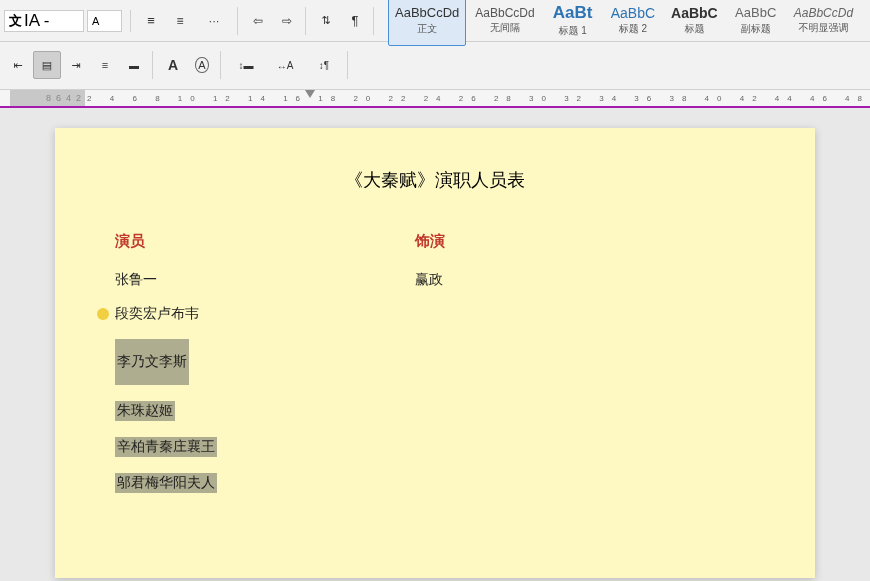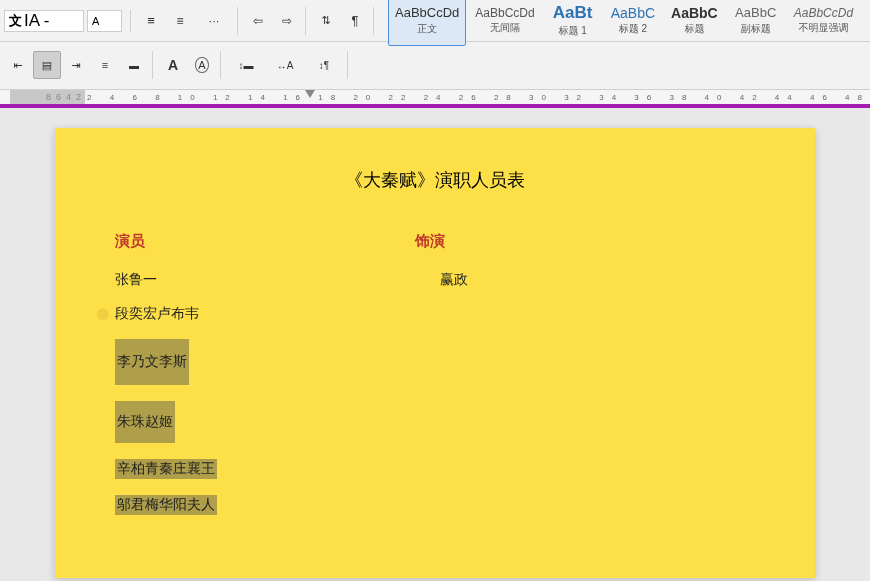--- a/index.html
+++ b/index.html
@@ -93,21 +93,21 @@
     .document-area {
       background: #e8e8e8;
       height: calc(581px - 90px - 18px);
       overflow: auto;
       display: flex;
       justify-content: center;
       padding: 20px;
     }
 
     .document-page {
-      background: #fde047;
+      background: #fef9c3;
       width: 760px;
       min-height: 450px;
       box-shadow: 0 2px 8px rgba(0,0,0,0.2);
       padding: 40px 60px;
       position: relative;
     }
 
     
     .doc-title {
       text-align: center;
@@ -147,21 +147,20 @@
 
     .col-actor {
       width: 300px;
       font-size: 14px;
       color: #222;
     }
 
     .col-role {
       font-size: 14px;
       color: #222;
-      margin-left: 25px;
     }
 
     
     .tb-group {
       display: flex;
       align-items: center;
       gap: 1px;
       border-right: 1px solid #d0d0d0;
       padding-right: 4px;
       margin-right: 4px;
@@ -187,21 +186,21 @@
       cursor: text;
     }
 
     .font-name-box { width: 80px; }
     .font-size-box { width: 35px; }
 
     
     .ruler-area {
       background: #f5f5f5;
       height: 18px;
-      border-bottom: 4px solid #a21caf;
+      border-bottom: 2px solid #a21caf;
       position: relative;
       overflow: hidden;
     }
   </style>
 </head>
 <body>
 
 <div class="toolbar-area">
   <div class="toolbar-row1">
 
@@ -380,21 +379,21 @@
       </div>
 
       <div class="cast-row">
         <div class="col-actor">
           <span style="background:rgba(80,80,80,0.45); display:inline-block; padding:14px 2px;">李乃文李斯</span>
         </div>
       </div>
 
       <div class="cast-row">
         <div class="col-actor">
-          <span style="background:rgba(80,80,80,0.45); display:inline-block; padding:12px 2px;">朱珠赵姬</span>
+          <span style="background:rgba(80,80,80,0.45); display:inline-block; padding:1px 2px;">朱珠赵姬</span>
         </div>
       </div>
 
       <div class="cast-row">
         <div class="col-actor">
           <span style="background:rgba(80,80,80,0.45); display:inline-block; padding:1px 2px;">辛柏青秦庄襄王</span>
         </div>
       </div>
 
       <div class="cast-row">

